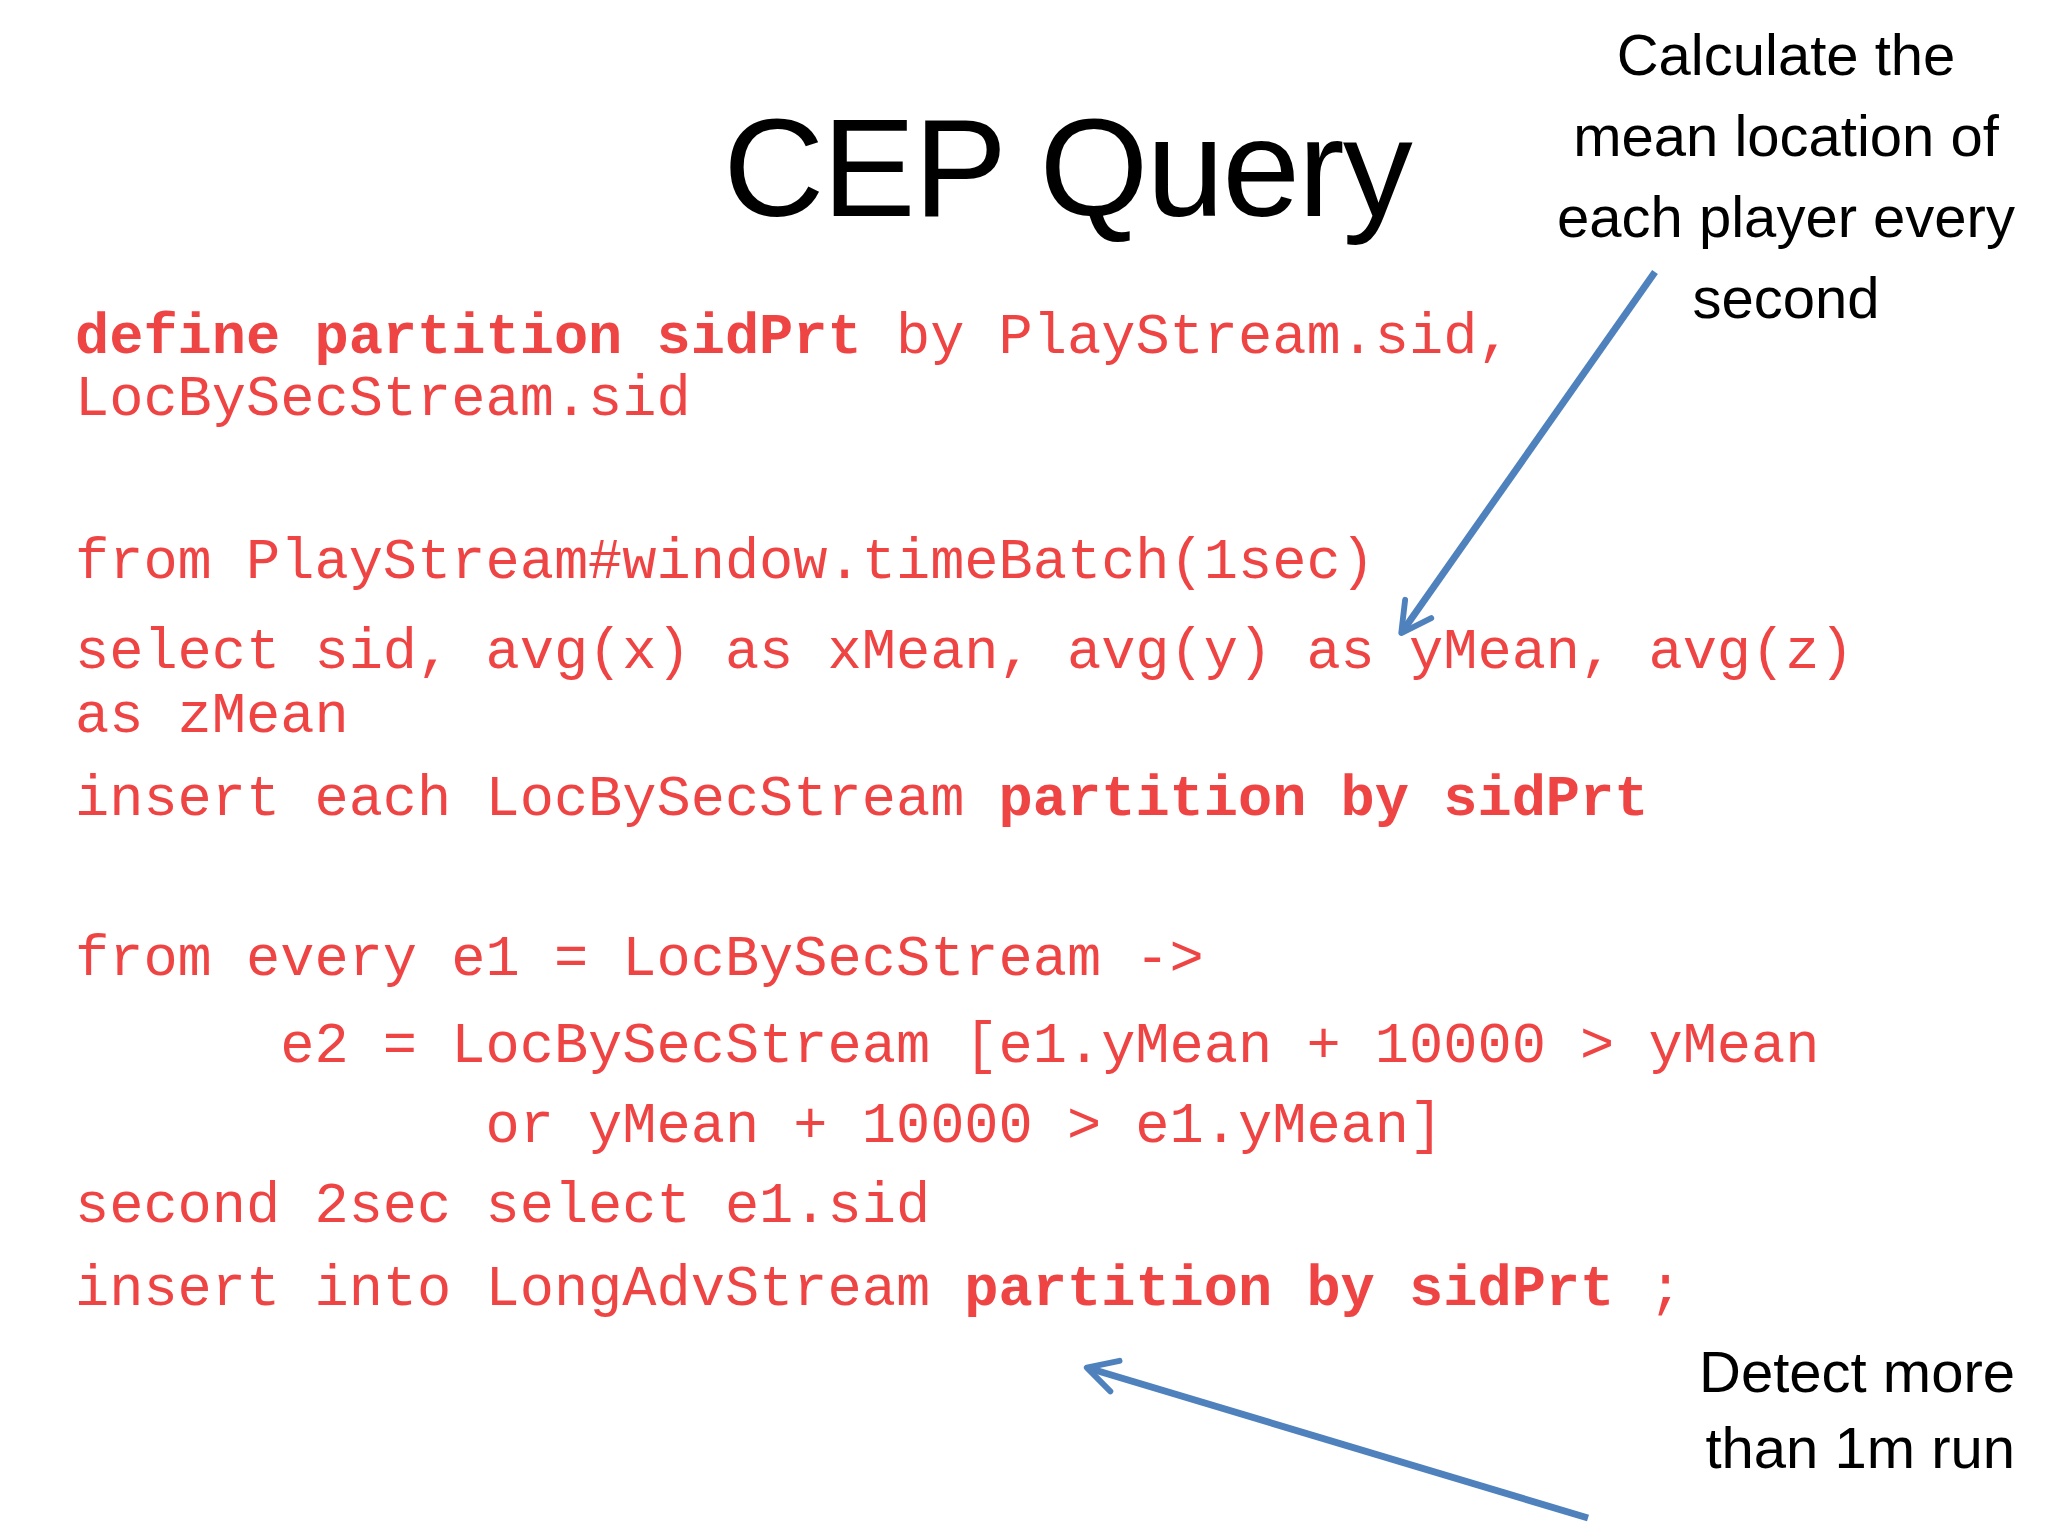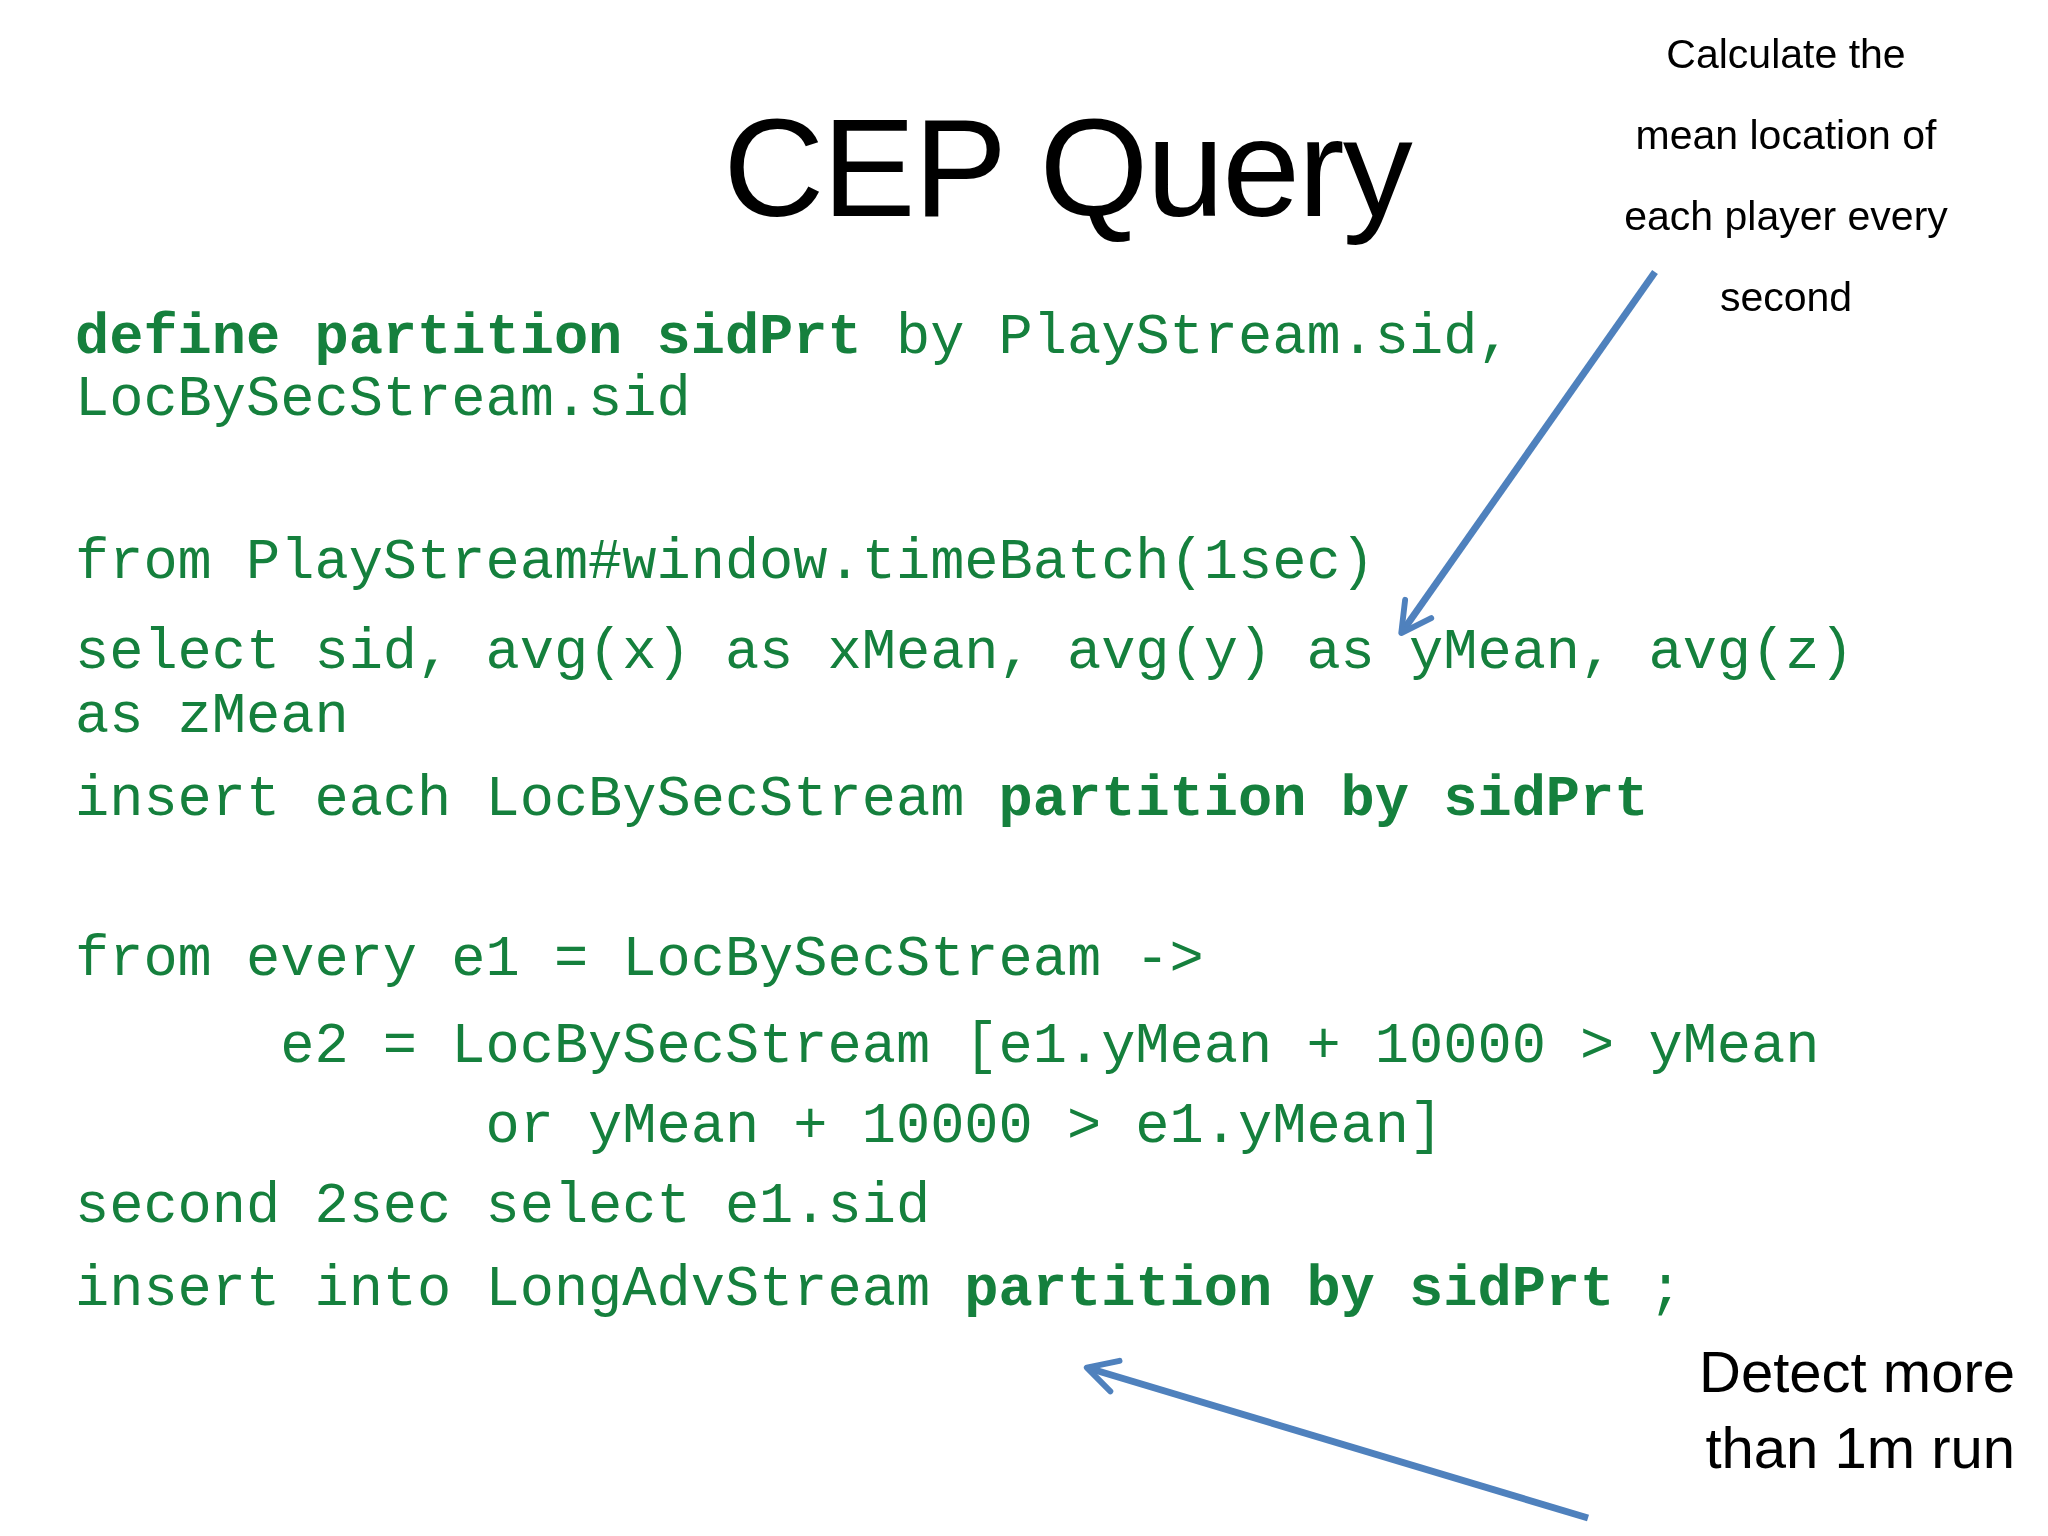--- a/index.html
+++ b/index.html
@@ -22,31 +22,31 @@
     white-space:nowrap;
   }
   .note{
     position:absolute;
     text-align:center;
     font-family:"Liberation Sans",sans-serif;
     color:#000;
   }
   .note-top{
     left:1524px;width:524px;top:14px;
-    font-size:41px;line-height:81px;
+    font-size:58px;line-height:81px;
   }
   .note-bottom{
     left:1575px;width:440px;top:1334px;
     font-size:58px;line-height:76px;text-align:right;
   }
   .code{
     position:absolute;left:0;top:0;width:100%;height:100%;
     font-family:"Liberation Mono","DejaVu Sans Mono",monospace;
     font-size:57px;
-    color:#15803d;
+    color:#ef4444;
   }
   .cl{
     position:absolute;
     left:75px;
     transform:translateY(-50%);
     white-space:pre;
   }
   .cl .b{font-weight:700;}
   .overlay{
     position:absolute;left:0;top:0;width:2048px;height:1536px;

